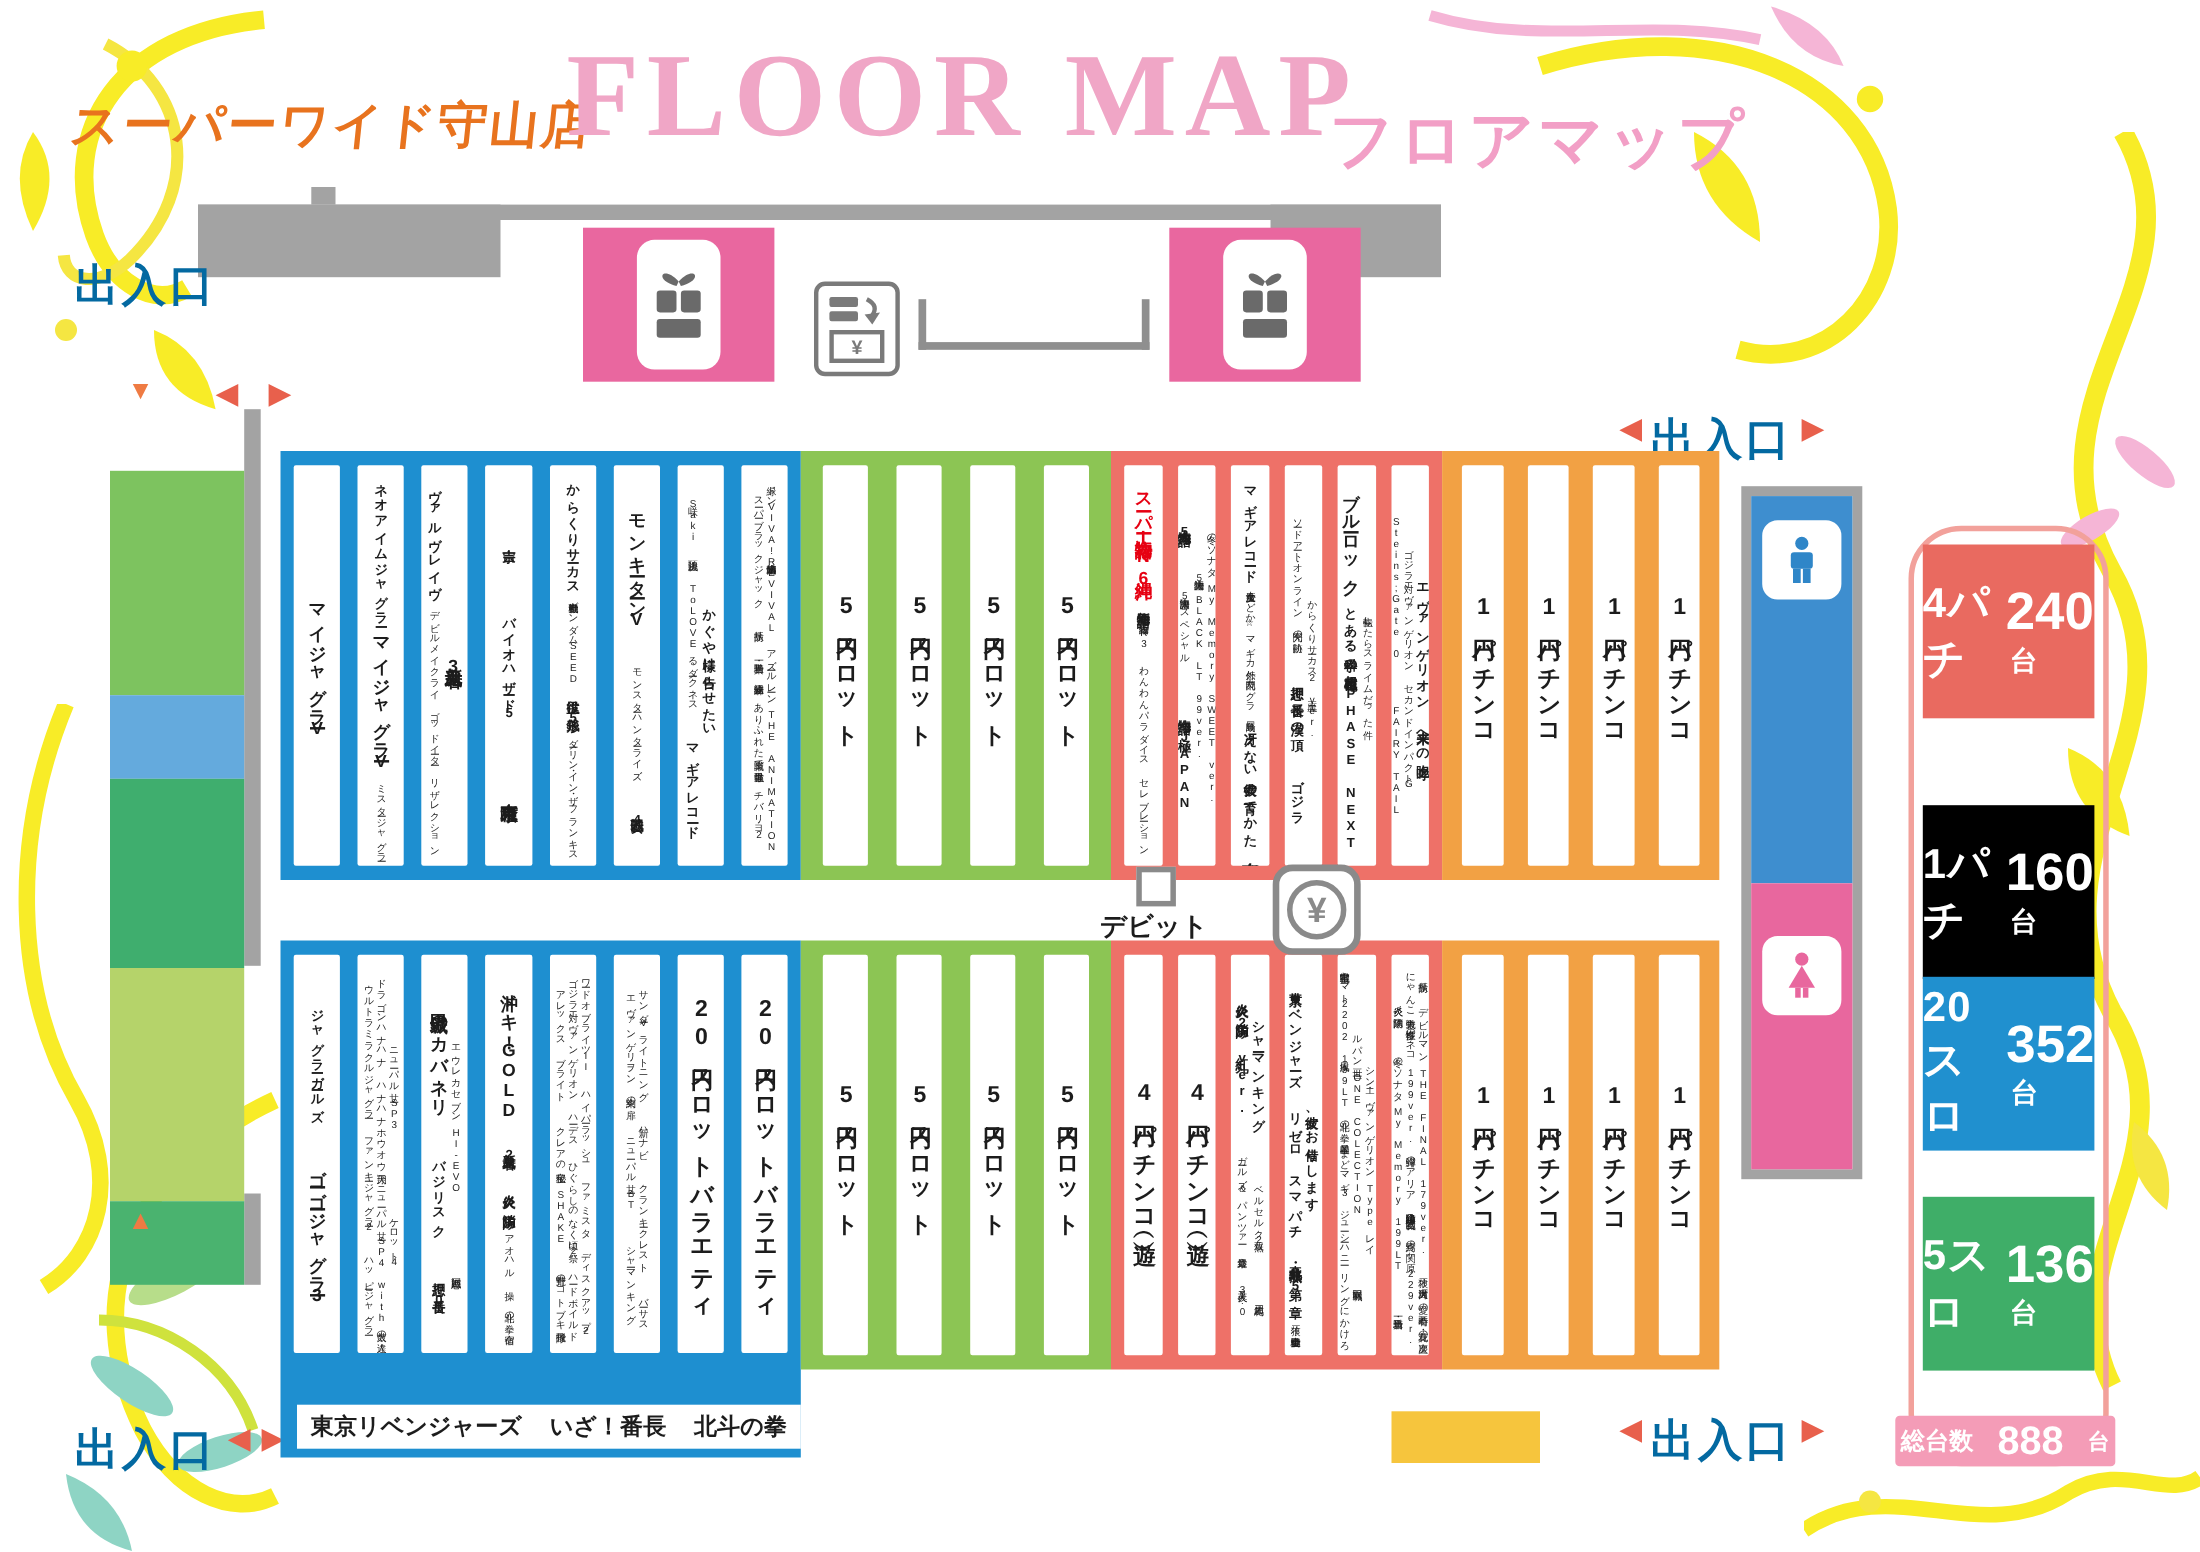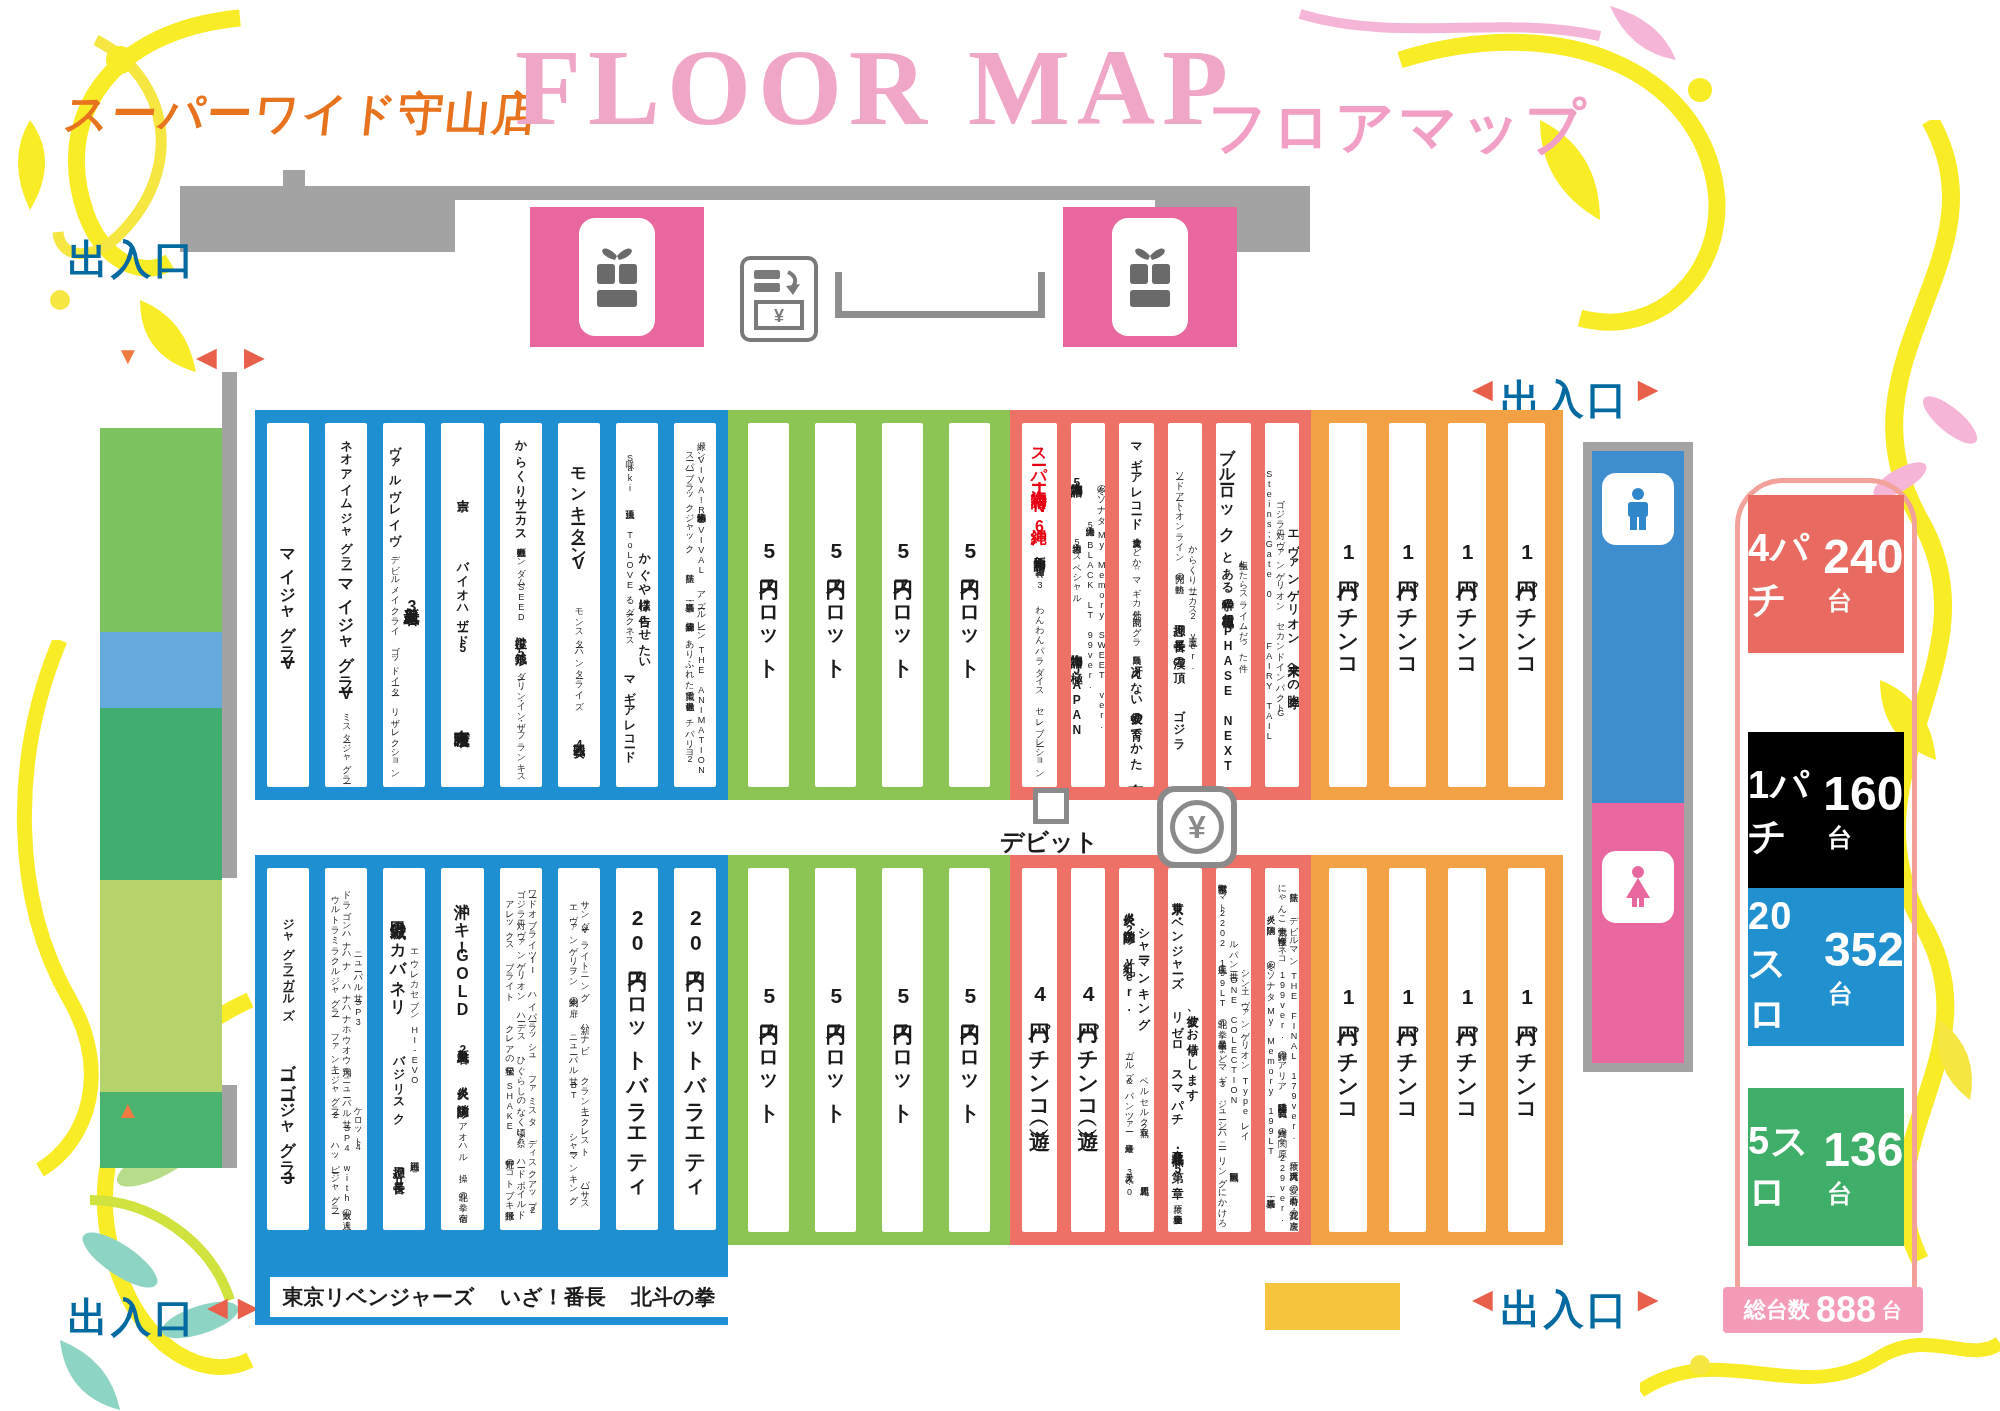--- a/index.html
+++ b/index.html
@@ -51,21 +51,21 @@
   .rr-female{background:#e8679e;flex:260;display:flex;justify-content:center;}
   .rr-sq{width:72px;height:72px;background:#fff;border-radius:14px;display:flex;align-items:center;justify-content:center;}
   
   .legend-border{left:1735px;top:478px;width:182px;height:855px;border:5px solid #f2a19b;border-radius:48px;box-sizing:border-box;}
   .lg-box{position:absolute;left:1748px;width:156px;height:158px;display:flex;flex-direction:row;
           align-items:center;justify-content:center;color:#fff;}
   .lg-label{font-size:38px;font-weight:700;letter-spacing:1px;}
   .lg-count{font-size:48px;font-weight:700;line-height:1.1;}
   .lg-unit{font-size:25px;font-weight:600;margin-left:4px;}
   .total-bar{left:1723px;top:1287px;width:200px;height:46px;background:#f49cb7;color:#fff;display:flex;
-             align-items:center;justify-content:center;gap:6px;border-radius:4px;z-index:7;}
+             align-items:center;justify-content:center;gap:22px;border-radius:4px;z-index:7;}
   .total-bar .a{font-size:22px;font-weight:700;}
   .total-bar .b{font-size:36px;font-weight:700;}
   .total-bar .c{font-size:20px;font-weight:700;}
   .yellow-block{left:1265px;top:1283px;width:135px;height:47px;background:#f6c53d;}
   .deco{pointer-events:none;}
 </style>
 </head>
 <body>
 
 <div class="canvas">

